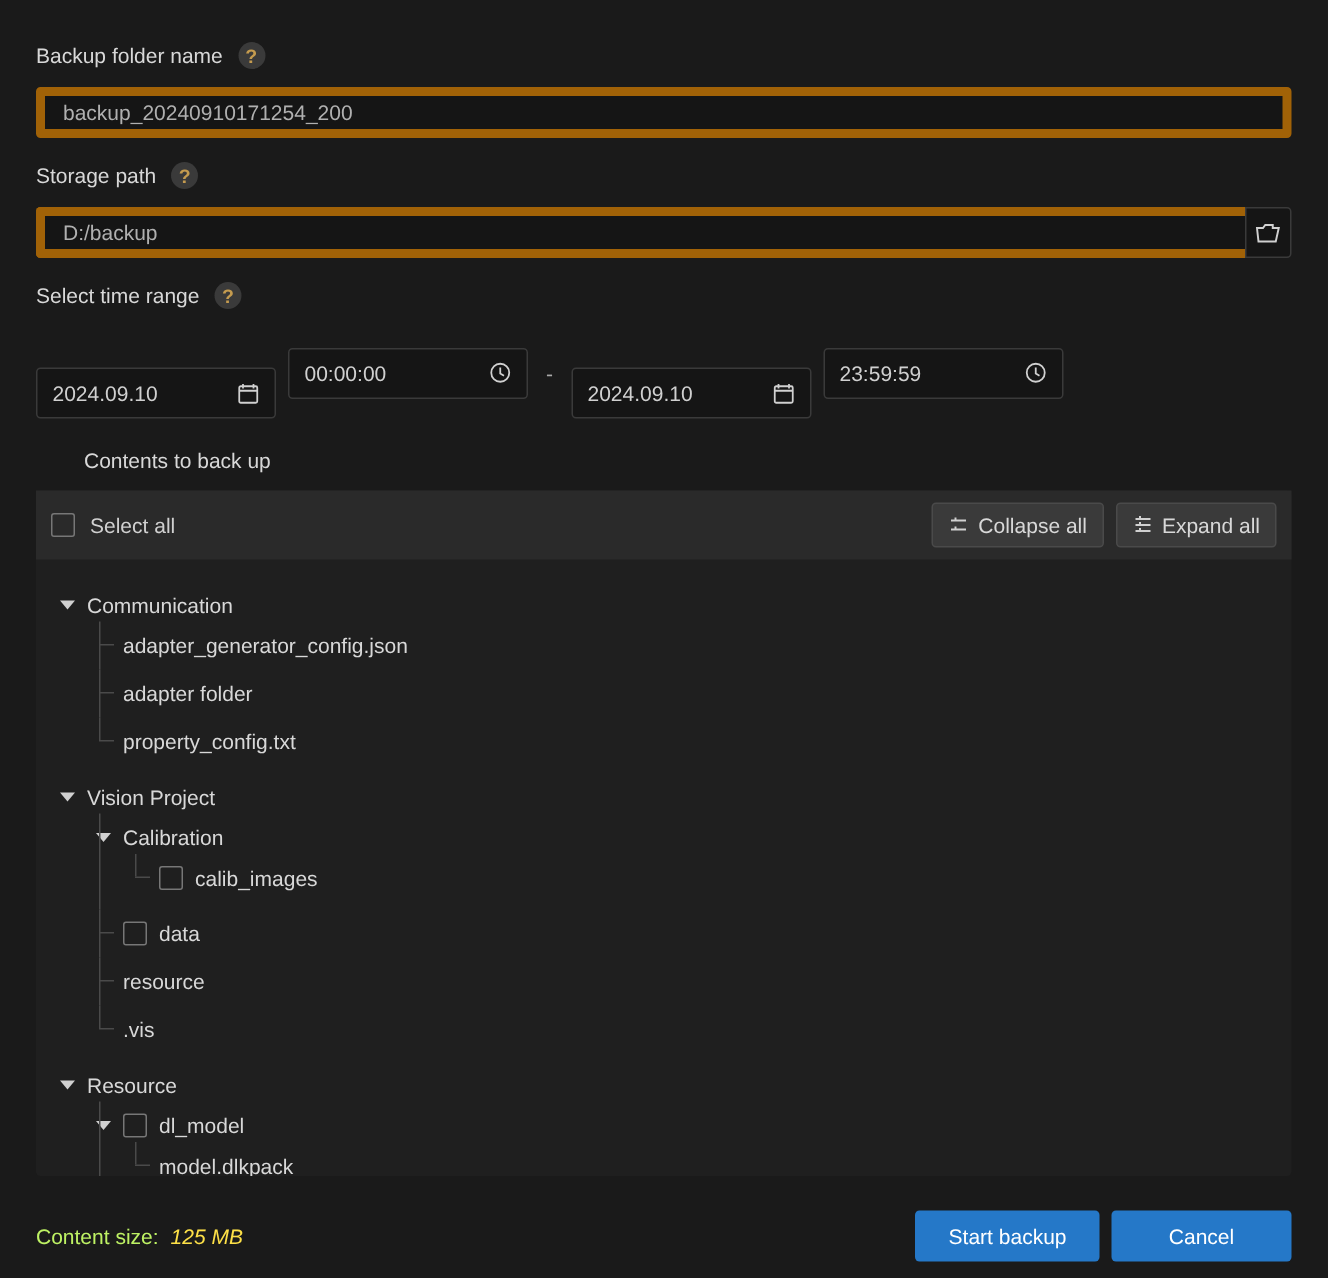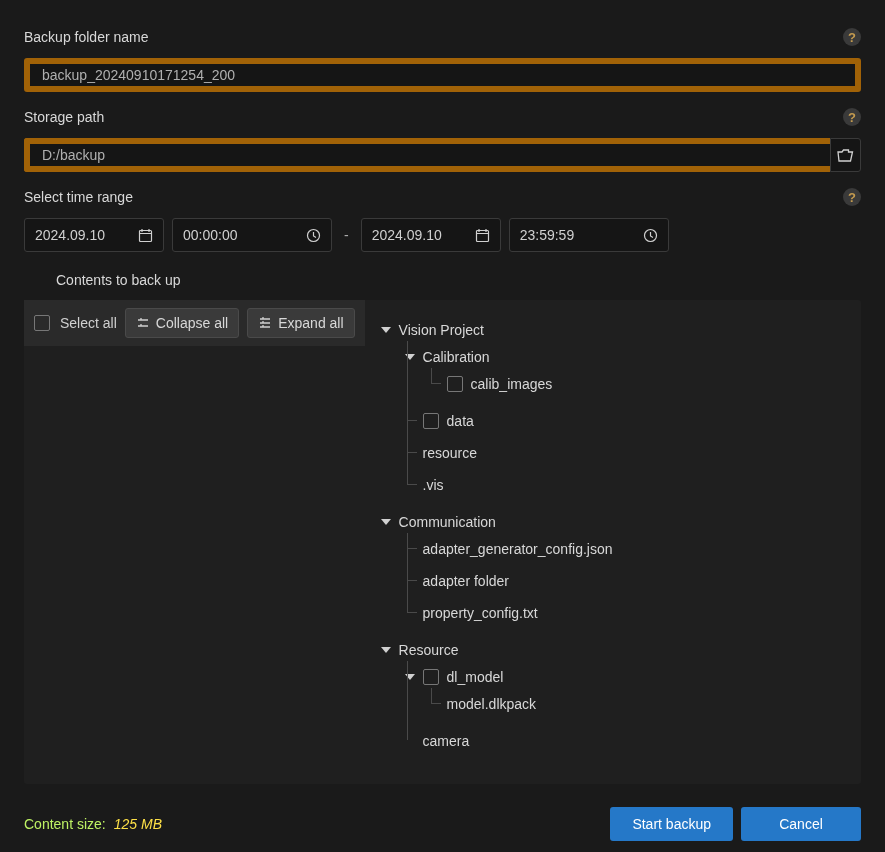--- a/index.html
+++ b/index.html
@@ -19,21 +19,20 @@
     padding: 24px 24px 0 24px;
     display: flex;
     flex-direction: column;
     gap: 12px;
   }
   .field-label-row {
     display: flex;
     align-items: center;
     gap: 10px;
     margin-top: 4px;
-    justify-content: space-between;
   }
   .field-label { color: #d8d8d8; font-size: 14px; }
   .help-icon {
     display: inline-flex;
     align-items: center;
     justify-content: center;
     width: 18px; height: 18px;
     border-radius: 50%;
     background: #3a3a3a;
     color: #c49b4f;
@@ -71,30 +70,30 @@
   .date-box, .time-box {
     height: 34px;
     background: #151515;
     border: 1px solid #3a3a3a;
     border-radius: 3px;
     display: flex;
     align-items: center;
     padding: 0 10px;
     gap: 12px;
   }
-  .date-box { width: 140px; justify-content: space-between; }
+  .date-box { width: 160px; justify-content: space-between; margin-top: 27px; }
   .time-box { width: 160px; justify-content: space-between; }
   .range-dash { color: #aaa; padding: 0 4px; }
   .section-label { color: #d8d8d8; margin-top: 8px; margin-left: 32px; }
   .contents-panel {
     background: #1f1f1f;
     border-radius: 3px;
     flex: 1;
     display: flex;
-    flex-direction: row;
+    flex-direction: column;
     min-height: 0;
   }
   .toolbar {
     background: #2a2a2a;
     height: 46px;
     display: flex;
     align-items: center;
     padding: 0 10px;
     gap: 8px;
   }
@@ -268,20 +267,44 @@
         <span>Expand all</span>
       </div>
     </div>
 
     <div class="tree-scroll tree">
       <ul>
 
         <li>
           <div class="node-row">
             <span class="caret"></span>
+            <span class="node-label">Communication</span>
+          </div>
+          <ul>
+            <li class="leaf">
+              <div class="node-row">
+                <span class="node-label">adapter_generator_config.json</span>
+              </div>
+            </li>
+            <li class="leaf">
+              <div class="node-row">
+                <span class="node-label">adapter folder</span>
+              </div>
+            </li>
+            <li class="leaf">
+              <div class="node-row">
+                <span class="node-label">property_config.txt</span>
+              </div>
+            </li>
+          </ul>
+        </li>
+
+        <li>
+          <div class="node-row">
+            <span class="caret"></span>
             <span class="node-label">Vision Project</span>
           </div>
           <ul>
             <li>
               <div class="node-row">
                 <span class="caret"></span>
                 <span class="node-label">Calibration</span>
               </div>
               <ul>
                 <li class="leaf">
@@ -307,44 +330,20 @@
               <div class="node-row">
                 <span class="node-label">.vis</span>
               </div>
             </li>
           </ul>
         </li>
 
         <li>
           <div class="node-row">
             <span class="caret"></span>
-            <span class="node-label">Communication</span>
-          </div>
-          <ul>
-            <li class="leaf">
-              <div class="node-row">
-                <span class="node-label">adapter_generator_config.json</span>
-              </div>
-            </li>
-            <li class="leaf">
-              <div class="node-row">
-                <span class="node-label">adapter folder</span>
-              </div>
-            </li>
-            <li class="leaf">
-              <div class="node-row">
-                <span class="node-label">property_config.txt</span>
-              </div>
-            </li>
-          </ul>
-        </li>
-
-        <li>
-          <div class="node-row">
-            <span class="caret"></span>
             <span class="node-label">Resource</span>
           </div>
           <ul>
             <li>
               <div class="node-row">
                 <span class="caret"></span>
                 <span class="checkbox"></span>
                 <span class="node-label">dl_model</span>
               </div>
               <ul>

